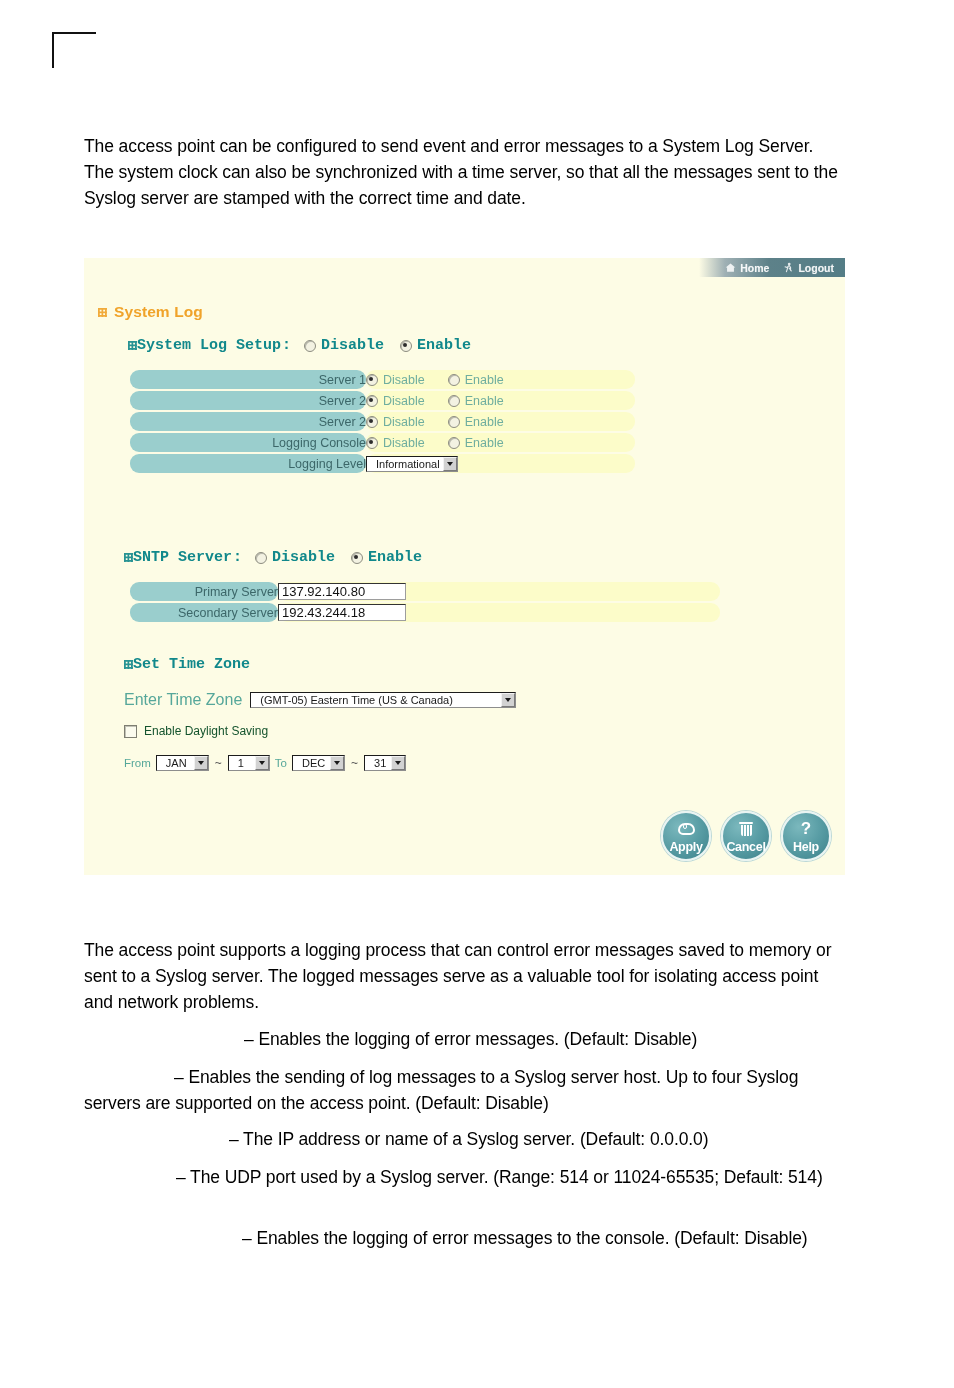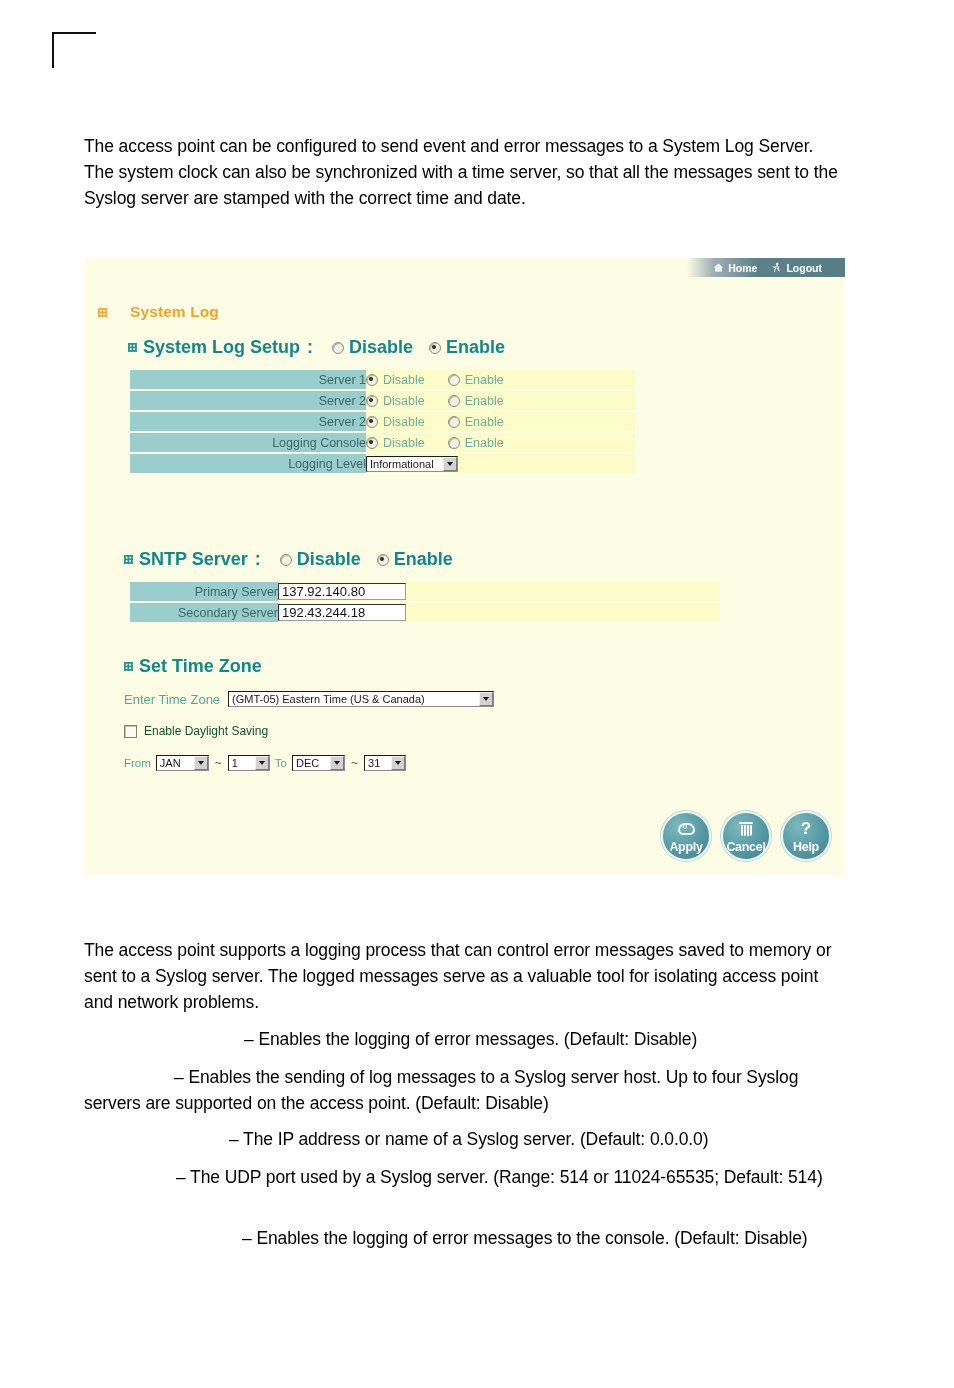--- a/index.html
+++ b/index.html
@@ -86,31 +86,31 @@
     display: flex;
     align-items: center;
     gap: 4px;
     color: #ffffff;
     font-size: 10.5px;
     font-weight: bold;
     margin-right: 14px;
     text-shadow: 0 0 1px rgba(255,255,255,.4);
     opacity: .93;
   }
-  .topnav-item:last-child { margin-right: 14px; }
+  .topnav-item:last-child { margin-right: 2px; }
   .nav-ico { width: 11px; height: 11px; display:block; }
 
   
   .panel-title {
     position: absolute;
     left: 14px;
     top: 45px;
     display: flex;
     align-items: center;
-    gap: 23px;
+    gap: 7px;
     font-size: 15.5px;
     font-weight: bold;
     color: #f0a32a;
     letter-spacing: .1px;
   }
 
   .grid-ico {
     display: inline-block;
     width: 9px; height: 9px;
     background-image:
@@ -118,25 +118,25 @@
       linear-gradient(to bottom, currentColor 2px, transparent 2px);
     background-size: 3.5px 3.5px;
     opacity: .9;
   }
 
   
   .sec-head {
     position: absolute;
     display: flex;
     align-items: center;
-    gap: 6px;
-    font-size: 18px;
+    font-size: 15px;
     font-weight: bold;
     color: #11888b;
     white-space: nowrap;
+    font-family: Liberation Mono, monospace;
   }
   .sec-head .colon { margin: 0 3px 0 1px; font-weight: bold; }
 
   .sh-syslog { left: 44px; top: 79px; }
   .sh-sntp   { left: 40px; top: 291px; }
   .sh-tz     { left: 40px; top: 398px; }
 
   
   .radio-grp { display: flex; align-items: center; gap: 16px; margin-left: 10px; }
   .radio-opt { display: flex; align-items: center; gap: 5px; }
@@ -160,21 +160,21 @@
 
   
   .form-table {
     position: absolute;
     border-collapse: separate;
     border-spacing: 0 2px;
   }
   .t-syslog { left: 46px; top: 110px; width: 505px; }
   .t-sntp   { left: 46px; top: 322px; width: 590px; }
 
-  .form-table td { padding: 0; vertical-align: middle; }
+  .form-table td { padding: 0; vertical-align: middle; border-radius: 9px; }
   .lbl-cell {
     background: #9acecd;
     color: #3c6769;
     font-size: 12.5px;
     text-align: right;
     padding: 3px 7px 4px 0;
     height: 19px;
     white-space: nowrap;
   }
   .t-syslog .lbl-cell { width: 236px; }
@@ -193,21 +193,21 @@
   .select {
     display: inline-flex;
     align-items: center;
     background: #ffffff;
     border: 1px solid #1c1c1c;
     border-right-color: #8d8d8d;
     border-bottom-color: #8d8d8d;
     height: 16px;
     font-size: 11px;
     color: #1a1a1a;
-    padding: 0 0 0 3px;
+    padding: 0 0 0 9px;
     box-sizing: border-box;
   }
   .select .txt {
     white-space: nowrap;
     overflow: hidden;
     padding-right: 4px;
   }
   .select .arrow {
     width: 14px;
     height: 14px;
@@ -249,21 +249,21 @@
   
   .tz-row {
     position: absolute;
     left: 40px;
     top: 433px;
     display: flex;
     align-items: center;
     gap: 8px;
   }
   .tz-label {
-    font-size: 13px;
+    font-size: 16px;
     color: #56a79a;
     text-align: center;
   }
   .sel-tz { width: 266px; }
 
   .dst-row {
     position: absolute;
     left: 40px;
     top: 466px;
     display: flex;

